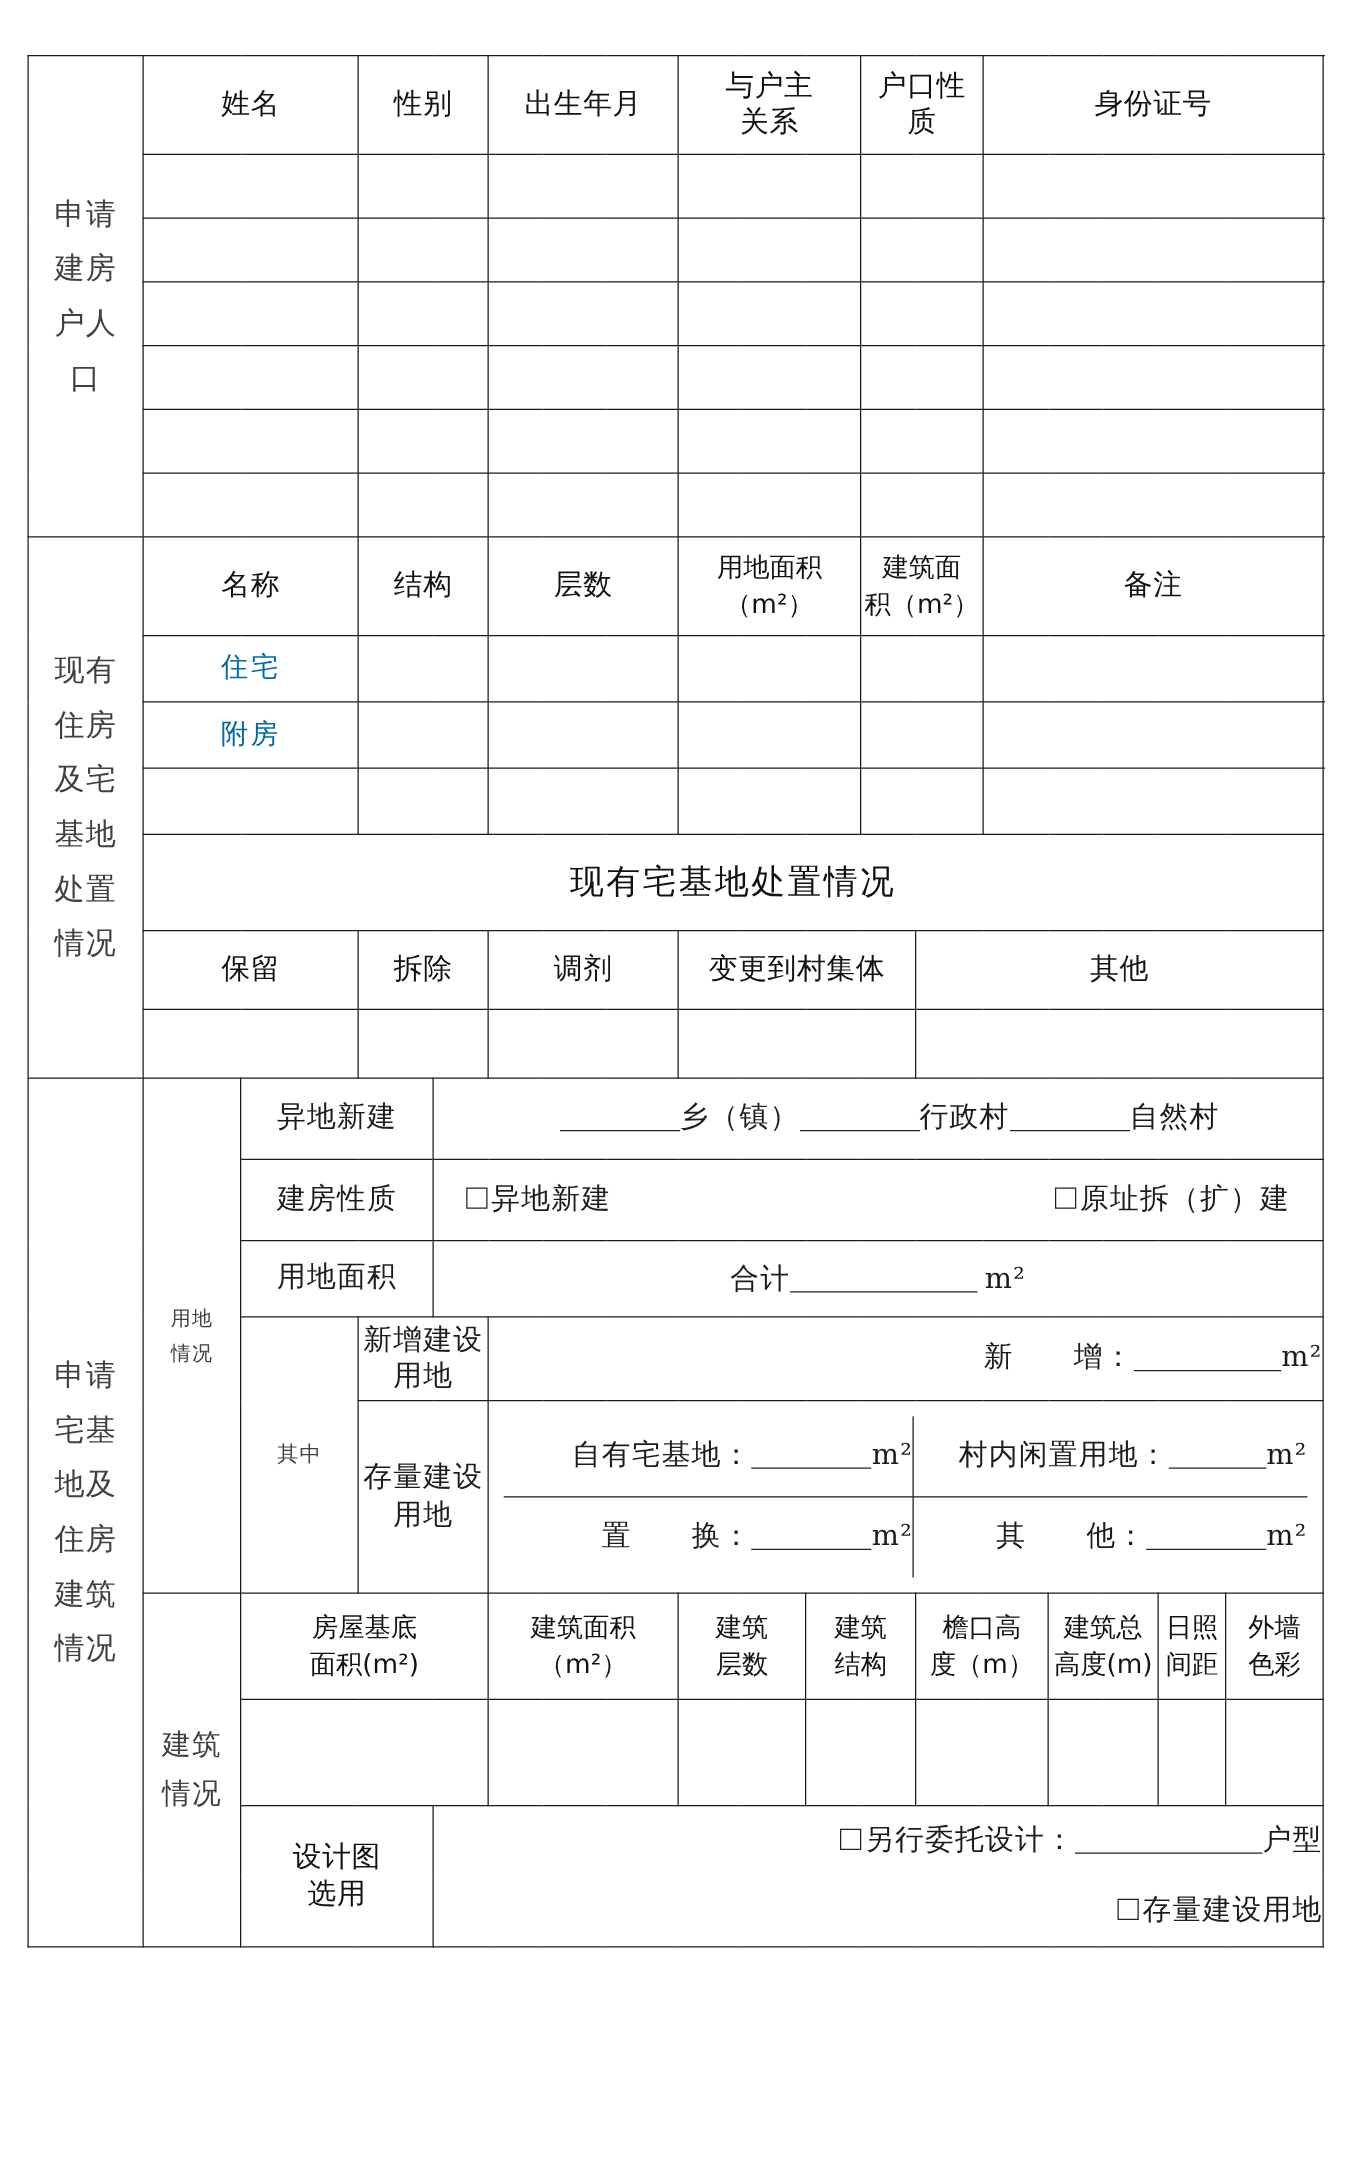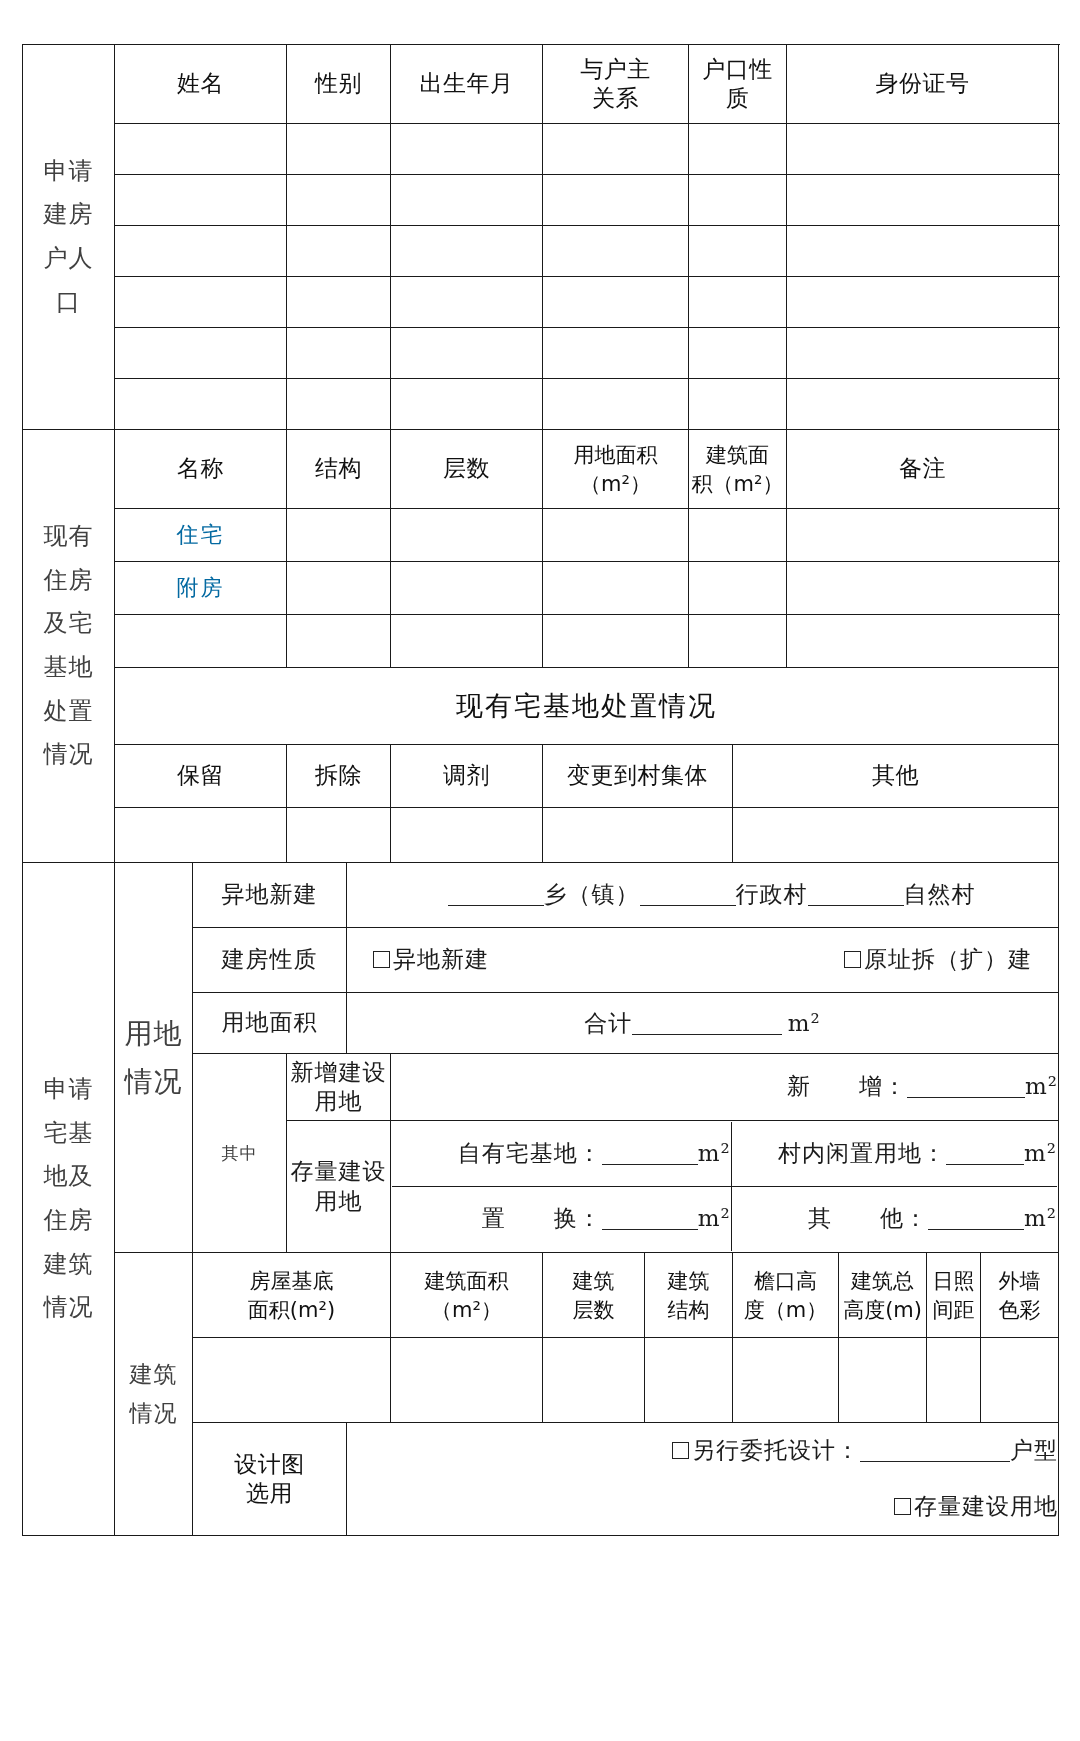--- a/index.html
+++ b/index.html
@@ -343,21 +343,21 @@
           <span class="vlabel" style="white-space: pre;">申请
 宅基
 地及
 住房
 建筑
 情况</span>
         </div>
       </td>
       <td rowspan="5" style="width:78px">
         <div class="vlabel-wrap">
-          <span class="vlabel" style="font-size: 28px; line-height: 1.7; white-space: pre;">用地
+          <span class="vlabel" style="font-size: 16px; line-height: 1.7; white-space: pre;">用地
 情况</span>
         </div>
       </td>
       <td colspan="2" style="height:64px" class="cellpad">
         <span class="brush">异地新建</span>
       </td>
       <td colspan="14" class="cellpad tl">
         <span class="brush nowrap" style="padding-left:18px">
           <span class="blank b-md"></span><span>乡（镇）</span><span class="blank b-md"></span><span>行政村</span><span class="blank b-md"></span><span>自然村</span>
         </span>
@@ -404,21 +404,21 @@
         <span class="brush lineitem">
           <span>新　　增：</span><span class="blank b-lg"></span><span>m²</span>
         </span>
       </td>
     </tr>
 
     <tr>
       <td colspan="2" style="height:130px" class="cellpad">
         <span class="brush">存量建设用地</span>
       </td>
-      <td colspan="13" style="padding:1px">
+      <td colspan="13" style="padding:12px">
         <table style="width:100%;border-collapse:collapse;table-layout:fixed">
           <colgroup>
                 <col style="width:51%">
                 <col style="width:49%">
               </colgroup>
           <tbody>
                 <tr>
             <td style="border:none;border-right:1px solid #1a1a1a;border-bottom:1px solid #1a1a1a;height:64px" class="tl">
               <span class="brush lineitem">
                 <span>自有宅基地：</span><span class="blank b-md"></span><span>m²</span>

